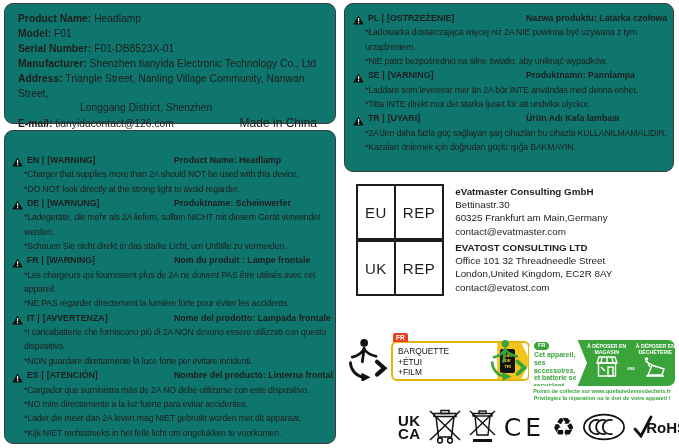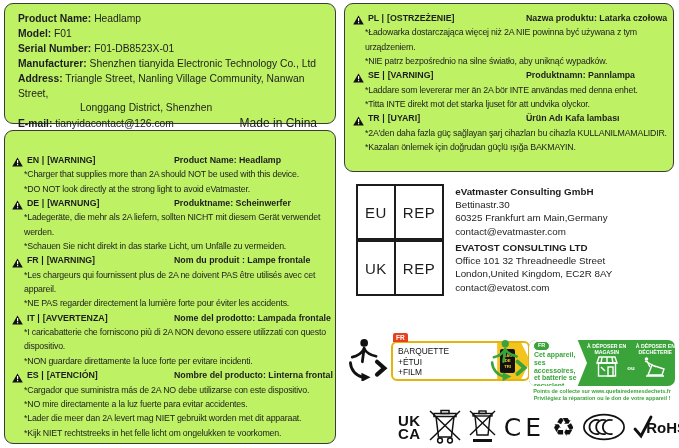--- a/index.html
+++ b/index.html
@@ -1,18 +1,18 @@
 <!DOCTYPE html>
 <html><head>
 <meta charset="utf-8">
 <style>
   html,body{margin:0;padding:0;background:#fff;}
   #canvas{position:relative;width:679px;height:448px;background:#fff;overflow:hidden;
           font-family:"Liberation Sans",sans-serif;color:#1d1d1f;}
-  .rbox{position:absolute;border:1.6px solid #3a3a3a;border-radius:9px;background:#bef264;box-sizing:border-box;}
+  .rbox{position:absolute;border:1.6px solid #3a3a3a;border-radius:9px;background:#0f766e;box-sizing:border-box;}
 
   
   #product-box{left:4px;top:3px;width:332px;height:121px;padding:8px 12px 5px 13px;font-size:10.3px;line-height:14.9px;}
   .plabel{font-weight:bold;}
   .pl-gap{margin-top:0;}
   .addr2{padding-left:62px;}
   .email-row{display:flex;justify-content:space-between;align-items:baseline;}
   .made-in{font-weight:normal;font-size:12px;padding-right:6px;}
 
   
@@ -100,21 +100,21 @@
               <polygon points="5.5,0.4 10.8,9.6 0.2,9.6" fill="#111"></polygon>
               <rect x="5" y="3" width="1.2" height="3.3" fill="#fff"></rect>
               <rect x="5" y="7.1" width="1.2" height="1.2" fill="#fff"></rect>
             </svg>
           </span>
         <span>EN |</span>
           <span class="wterm">[WARNING]</span>
         <span class="wprod">Product Name: Headlamp</span>
       </div>
       <div class="wbul">*Charger that supplies more than 2A should NOT be used with this device.</div>
-      <div class="wbul">*DO NOT look directly at the strong light to avoid eVatmaster.</div>
+      <div class="wbul">*DO NOT look directly at the strong light to avoid regarder.</div>
     </div>
     <div class="wsec">
       <div class="whead">
         <span class="wtri">
             <svg width="11" height="10" viewBox="0 0 11 10">
               <polygon points="5.5,0.4 10.8,9.6 0.2,9.6" fill="#111"></polygon>
               <rect x="5" y="3" width="1.2" height="3.3" fill="#fff"></rect>
               <rect x="5" y="7.1" width="1.2" height="1.2" fill="#fff"></rect>
             </svg>
           </span>

